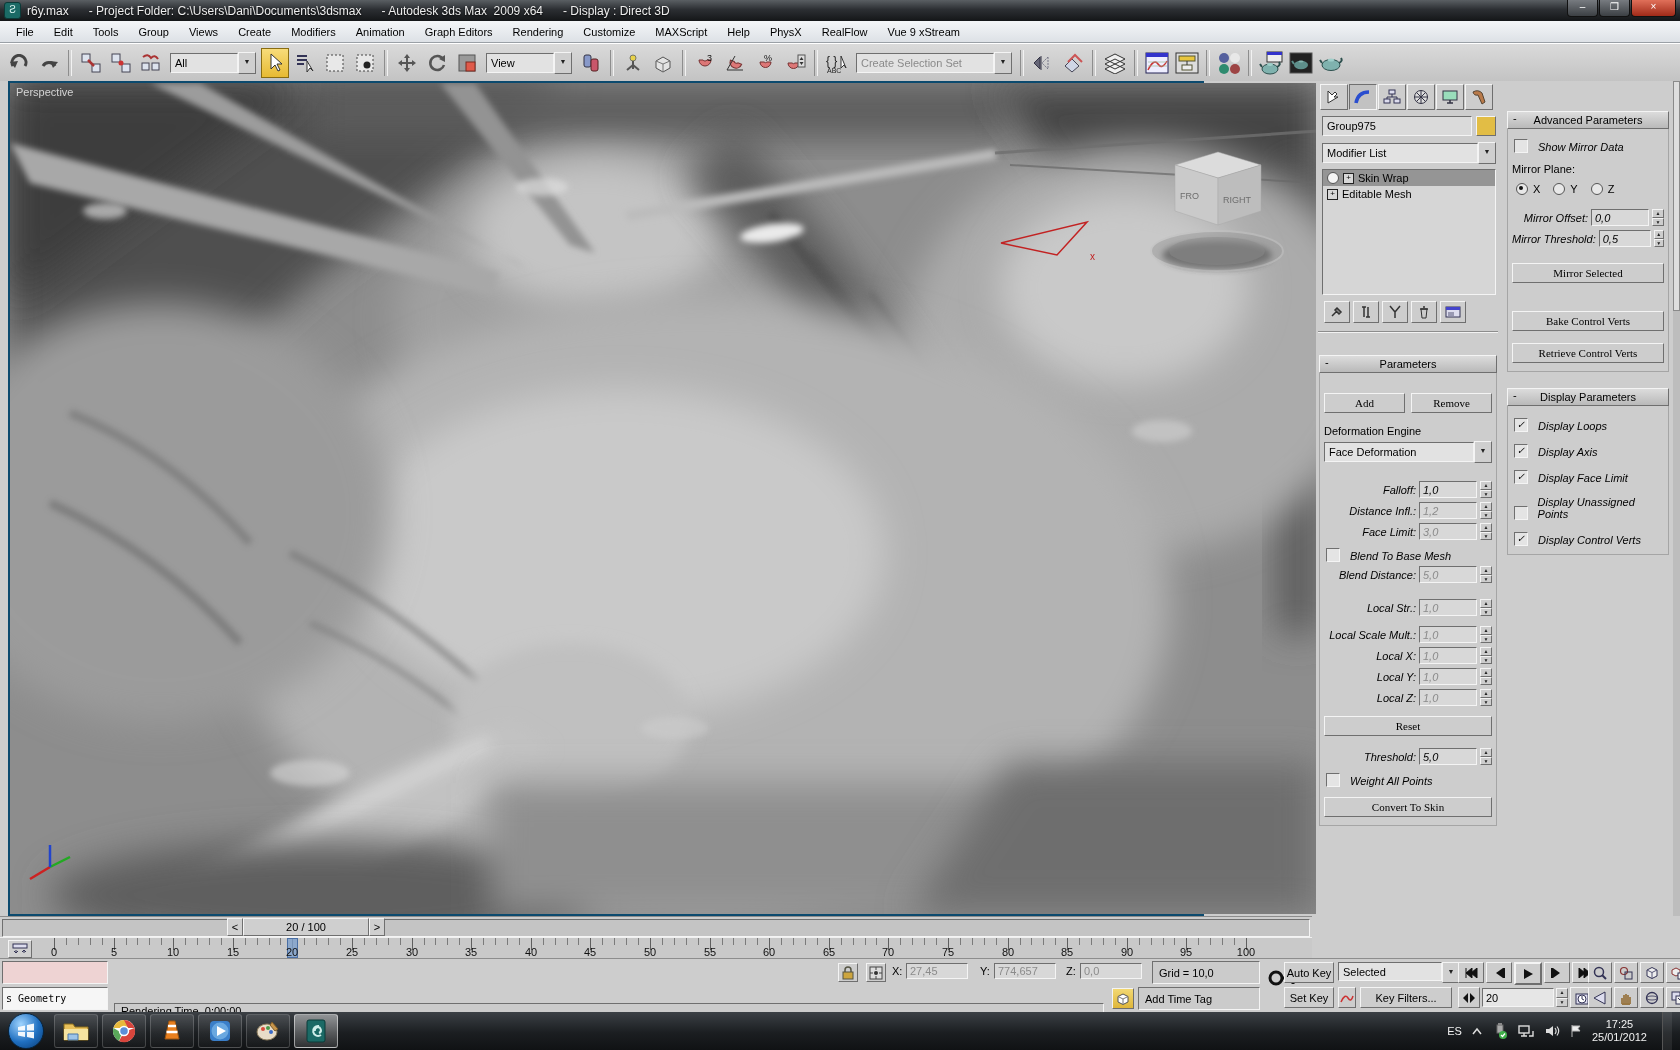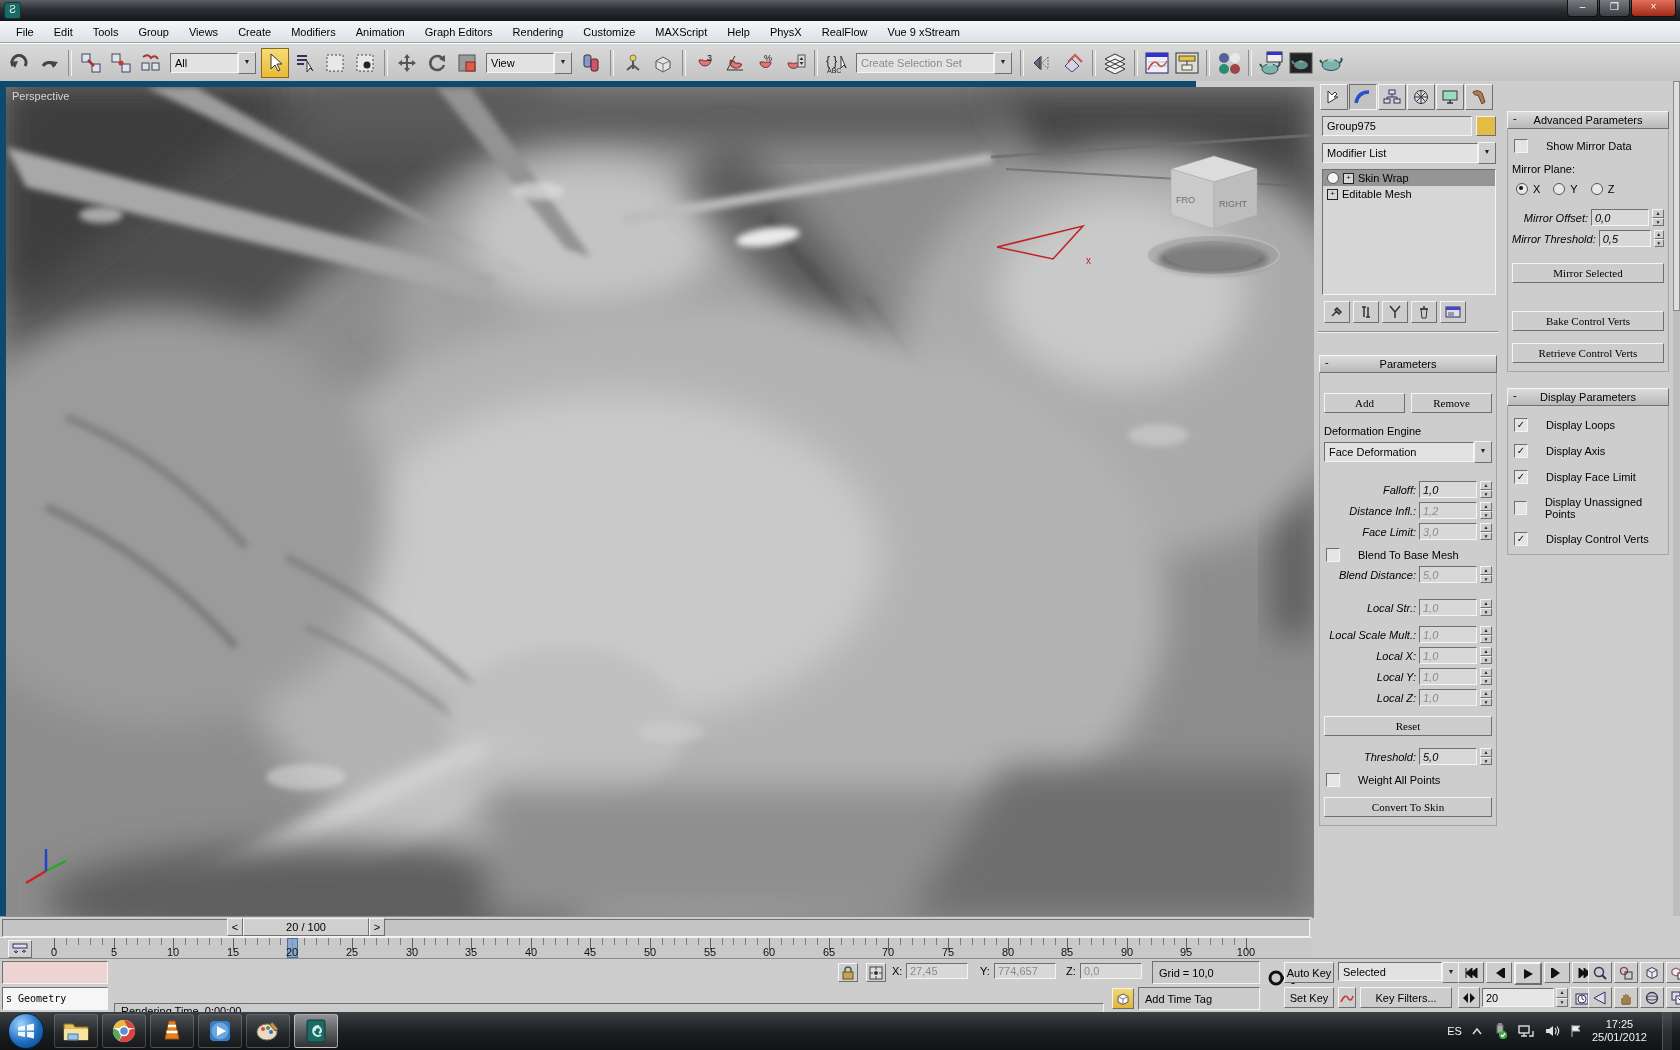--- a/index.html
+++ b/index.html
@@ -17,21 +17,21 @@
   
   .toolbar{position:absolute;left:0;top:43px;width:1680px;height:38px;background:linear-gradient(#dadada,#c3c3c3);border-top:1px solid #fff;display:flex;align-items:center;padding-left:4px;box-sizing:border-box;}
   .tbtn{width:26px;height:28px;display:flex;align-items:center;justify-content:center;margin:0 1px;background:transparent;border:1px solid transparent;}
   .tbtn.active{background:linear-gradient(#f8dc7a,#e7ba33);border:1px solid #8a6d12;}
   .tsep{width:2px;height:26px;margin:0 4px;border-left:1px solid #8d8d8d;border-right:1px solid #f2f2f2;}
   .ddw{display:flex;align-items:center;margin:0 4px;}
   .ddval{height:18px;background:#e2e2e2;border:1px solid;border-color:#6f6f6f #f4f4f4 #f4f4f4 #6f6f6f;display:flex;align-items:center;padding:0 4px;}
   .ddarrow{width:16px;height:20px;background:#cfcfcf;border:1px solid;border-color:#f4f4f4 #6f6f6f #6f6f6f #f4f4f4;font-size:7px;text-align:center;line-height:18px;color:#222;}
   .ph{color:#8a8a8a;}
   
-  .viewport{position:absolute;left:0;top:81px;width:1196px;height:835px;border:6px solid #0c4a6e;box-sizing:border-box;background:#8d8d8d;}
+  .viewport{position:absolute;left:8px;top:81px;width:1196px;height:835px;border:2px solid #0c4a6e;box-sizing:border-box;background:#8d8d8d;}
   .vp-label{position:absolute;left:6px;top:3px;color:#d4d4d4;z-index:5;}
   .cpanel{position:absolute;left:1316px;top:81px;width:184px;height:835px;background:#cdcdcd;}
   .cpanel2{position:absolute;left:1504px;top:81px;width:168px;height:835px;background:#cdcdcd;}
   .pscroll{position:absolute;left:1673px;top:81px;width:7px;height:835px;background:#bdbdbd;}
   .pscroll .thumb{position:absolute;left:0;top:0;width:7px;height:230px;background:#dedede;border:1px solid #8a8a8a;box-sizing:border-box;}
   .tabsrow{display:flex;padding:3px 2px 2px 4px;}
   .cptab{width:26px;height:24px;display:flex;align-items:center;justify-content:center;background:#cdcdcd;border:1px solid;border-color:#f4f4f4 #6f6f6f #6f6f6f #f4f4f4;margin-right:1px;}
   .cptab.active{border-color:#6f6f6f #f4f4f4 #f4f4f4 #6f6f6f;background:#c2c2c2;}
   .namerow{display:flex;align-items:center;padding:4px 4px 0 6px;}
   .namefield{flex:1;height:18px;background:#dadada;border:1px solid;border-color:#6f6f6f #f4f4f4 #f4f4f4 #6f6f6f;display:flex;align-items:center;padding:0 4px;}
@@ -53,21 +53,21 @@
   .plist{height:110px;background:#e6e6e6;border:1px solid;border-color:#6f6f6f #f4f4f4 #f4f4f4 #6f6f6f;padding:2px 4px;}
   .btnrow{display:flex;gap:6px;margin-top:14px;}
   .mxbtn{flex:1;height:18px;background:#cdcdcd;border:1px solid;border-color:#f4f4f4 #6f6f6f #6f6f6f #f4f4f4;display:flex;align-items:center;justify-content:center;font-family:Liberation Serif, serif;}
   .mxbtn.wide{margin-top:10px;}
   .lbl{white-space:nowrap;}
   .sprow{display:flex;align-items:center;justify-content:flex-end;gap:3px;margin-top:4px;font-style:italic;}
   .numfield{width:50px;height:15px;background:#d8d8d8;border:1px solid;border-color:#6f6f6f #f4f4f4 #f4f4f4 #6f6f6f;display:flex;align-items:center;padding:0 3px;}
   .numfield.off span{color:#8b8b8b;}
   .spinner{width:12px;height:17px;display:flex;flex-direction:column;}
   .spinner div{flex:1;background:#cdcdcd;border:1px solid;border-color:#f4f4f4 #6f6f6f #6f6f6f #f4f4f4;font-size:5px;line-height:6px;text-align:center;color:#222;}
-  .chkrow{display:flex;align-items:center;gap:18px;margin-top:8px;padding-left:2px;}
+  .chkrow{display:flex;align-items:flex-end;gap:10px;margin-top:8px;padding-left:2px;font-style:italic;}
   .chk{width:12px;height:12px;background:#e4e4e4;border:1px solid;border-color:#6f6f6f #f4f4f4 #f4f4f4 #6f6f6f;font-size:10px;line-height:11px;text-align:center;color:#111;}
   .chk.checked::after{content:"✓";}
   .radiorow{display:flex;align-items:center;gap:5px;margin-top:8px;padding-left:4px;}
   .radio{width:10px;height:10px;border-radius:50%;background:#e8e8e8;border:1px solid #555;position:relative;}
   .radio.sel::after{content:"";position:absolute;left:2px;top:2px;width:4px;height:4px;border-radius:50%;background:#111;}
   
   .tslider{position:absolute;left:0;top:916px;width:1312px;height:21px;background:#cdcdcd;border-top:1px solid #8d8d8d;}
   .tstrack{position:absolute;left:2px;top:2px;width:1306px;height:16px;background:#c4c4c4;border:1px solid;border-color:#6f6f6f #f4f4f4 #f4f4f4 #6f6f6f;}
   .tsbtn{position:absolute;top:1px;height:16px;background:#cfcfcf;border:1px solid;border-color:#f4f4f4 #6f6f6f #6f6f6f #f4f4f4;display:flex;align-items:center;justify-content:center;}
   .trackbar{position:absolute;left:0;top:937px;width:1312px;height:21px;background:#c9c9c9;border-top:1px solid #f0f0f0;}
@@ -95,20 +95,21 @@
   svg{display:block;}
   .vcube-txt{fill:#6d6d6d;font-size:9px;font-family:"Liberation Sans",sans-serif;}
 </style>
 </head>
 <body>
 
 <div id="screen">
 
   <div class="titlebar">
     <div class="applogo">Ƨ</div>
+    <div class="ttl">r6y.max      - Project Folder: C:\Users\Dani\Documents\3dsmax      - Autodesk 3ds Max  2009 x64      - Display : Direct 3D</div>
     <div class="winbtns">
       <div class="winbtn">–</div>
       <div class="winbtn">❒</div>
       <div class="winbtn close">×</div>
     </div>
   </div>
 
   <div class="menubar">
     <span class="menuitem">File</span>
     <span class="menuitem">Edit</span>

